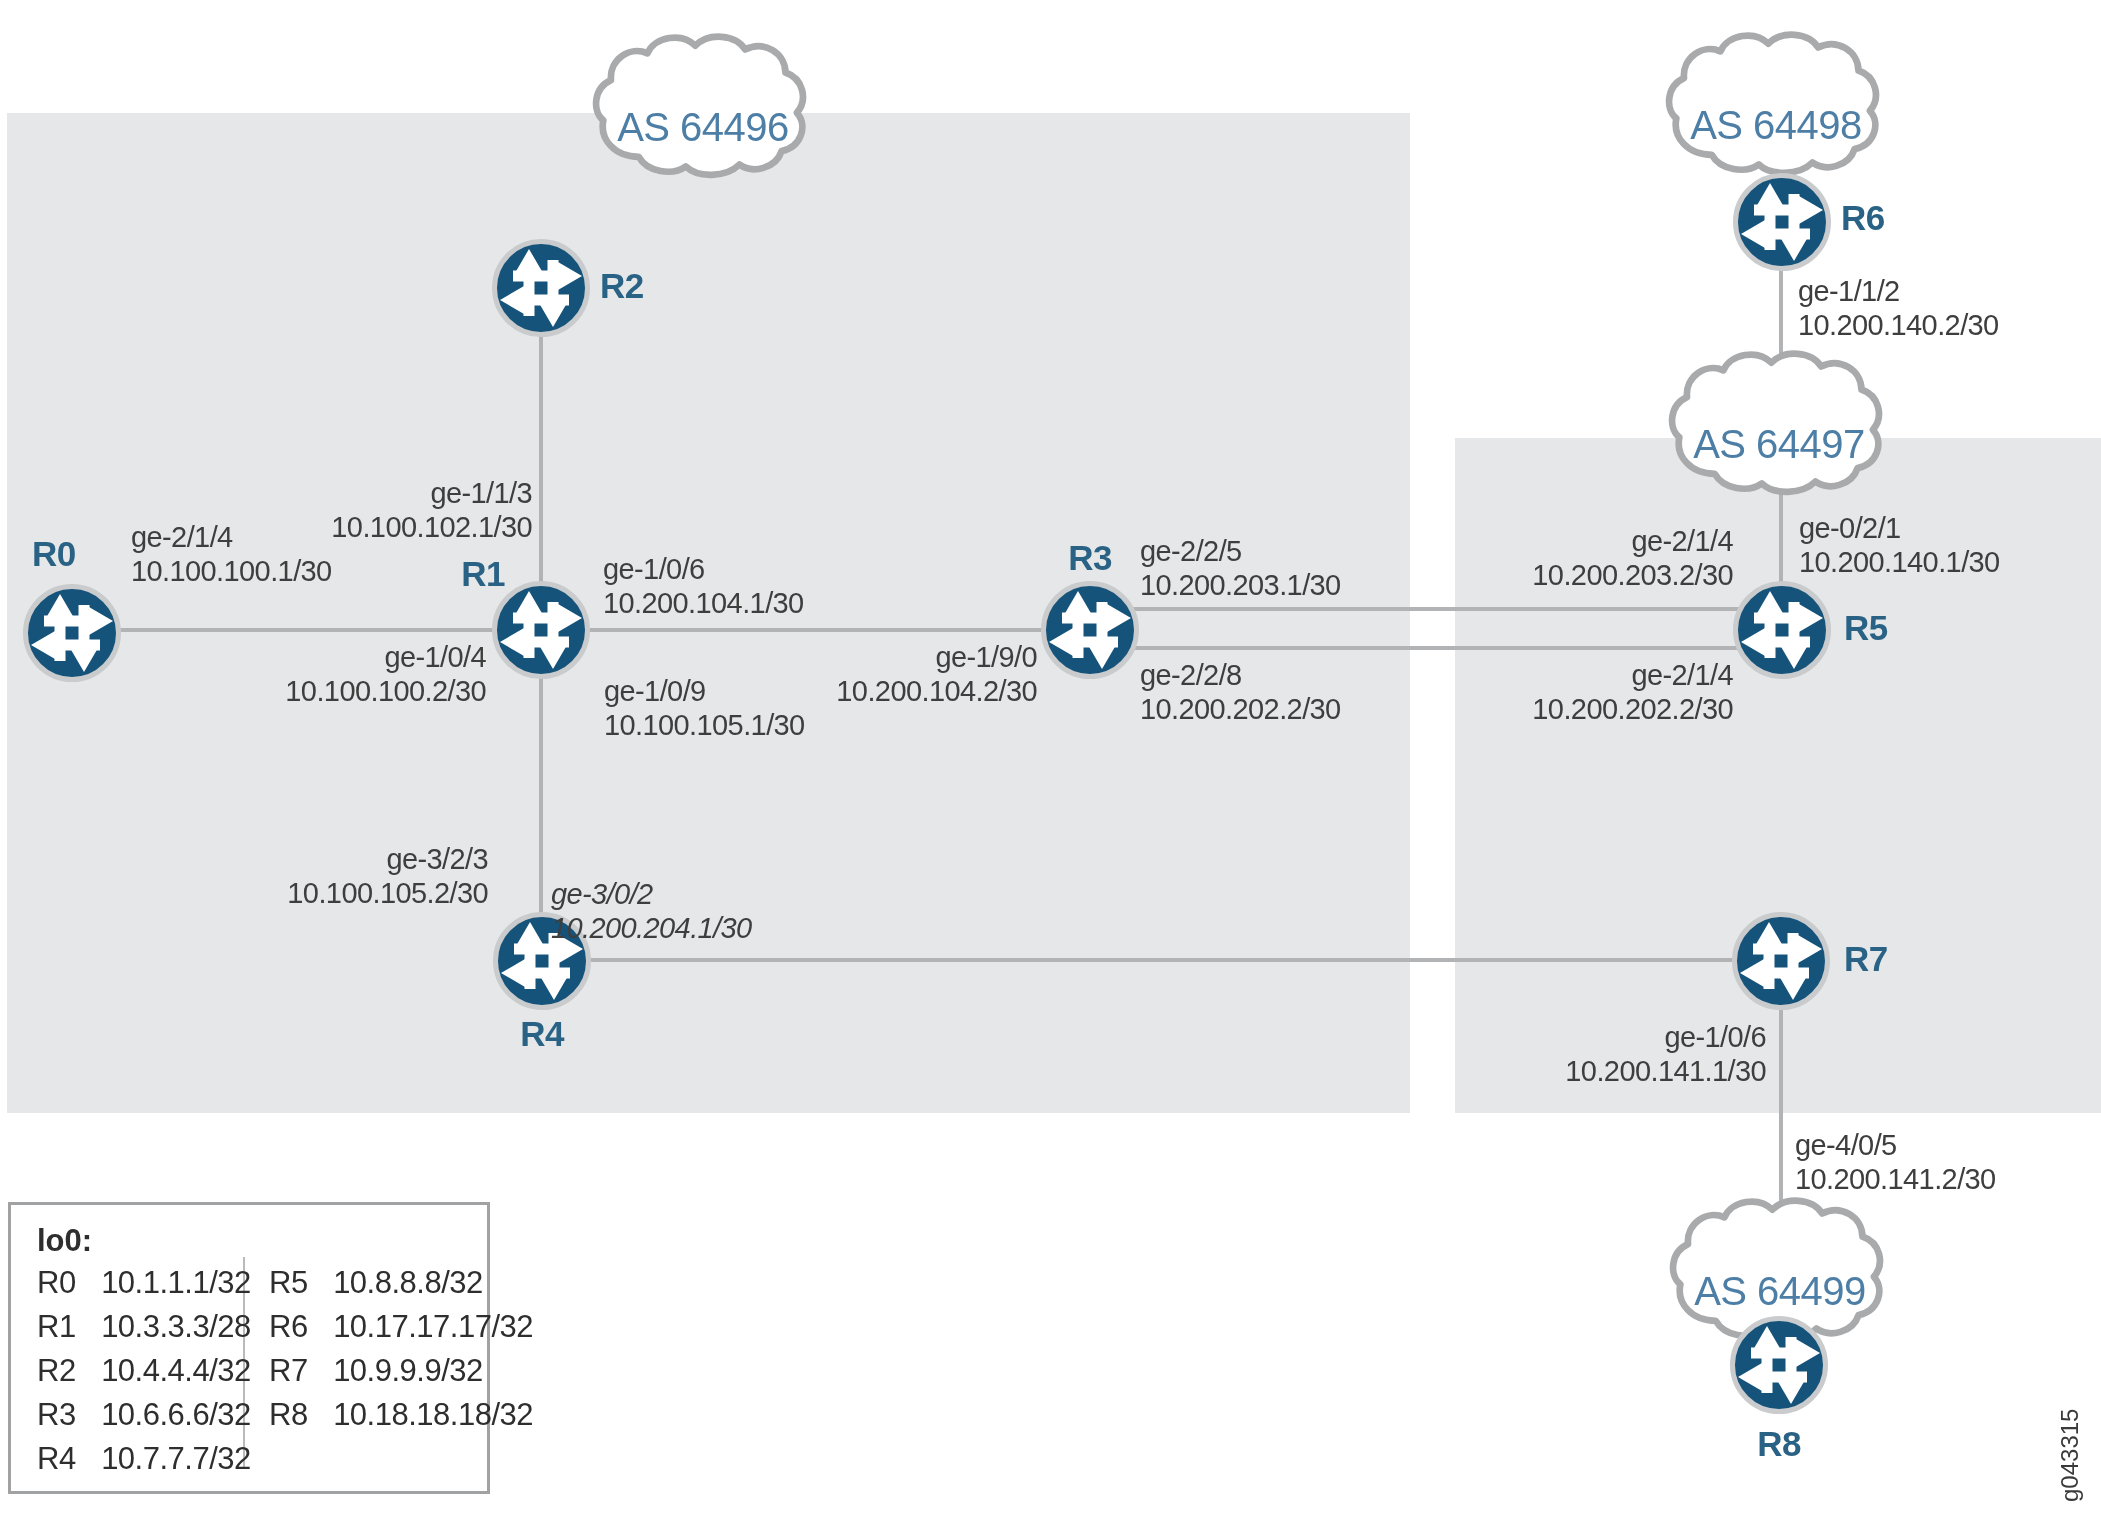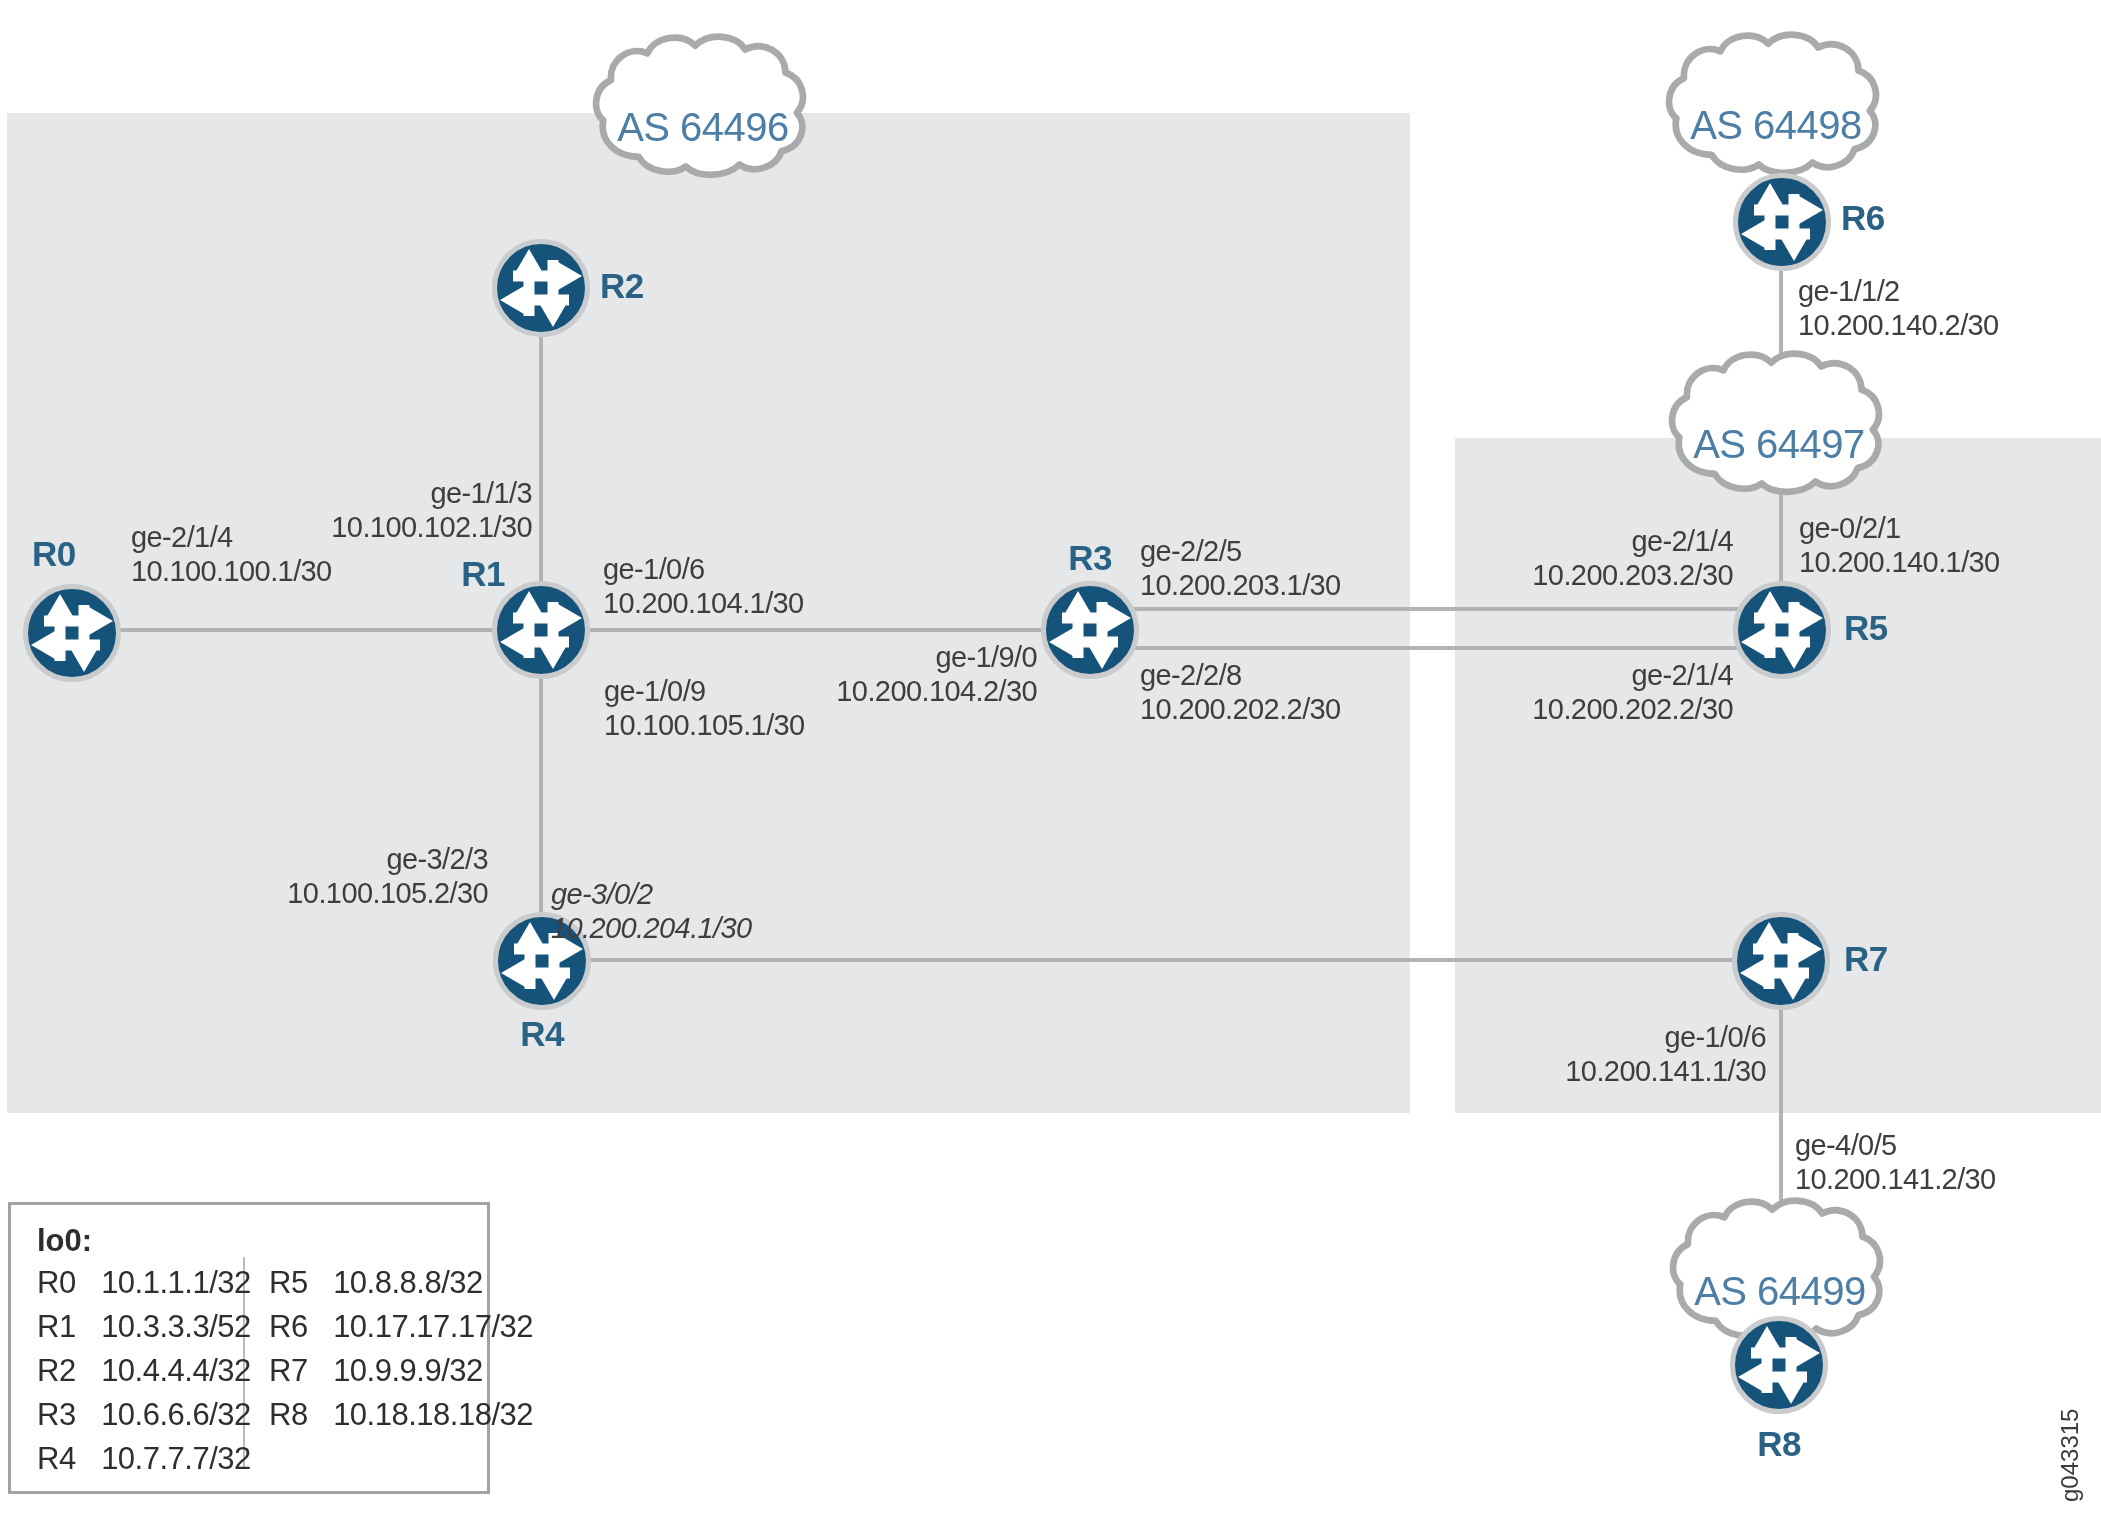--- a/index.html
+++ b/index.html
@@ -168,20 +168,24 @@
   <div class="rlabel" style="left:1729px;top:1424px;width:100px;text-align:center;">R8</div>
 
   <div class="iface r" style="left:212px;top:476px;">
     <span>ge-1/1/3</span>
     <span>10.100.102.1/30</span>
   </div>
   <div class="iface l" style="left:131px;top:520px;">
     <span>ge-2/1/4</span>
     <span>10.100.100.1/30</span>
   </div>
+  <div class="iface r" style="left:166px;top:640px;">
+    <span>ge-1/0/4</span>
+    <span>10.100.100.2/30</span>
+  </div>
   <div class="iface l" style="left:603px;top:552px;">
     <span>ge-1/0/6</span>
     <span>10.200.104.1/30</span>
   </div>
   <div class="iface l" style="left:560px;top:674px;margin-left:44px;">
     <span>ge-1/0/9</span>
     <span>10.100.105.1/30</span>
   </div>
   <div class="iface r" style="left:717px;top:640px;">
     <span>ge-1/9/0</span>
@@ -231,21 +235,21 @@
   <div id="legend">
     <div id="legend-title">lo0:</div>
     <div id="legend-divider"></div>
     <div class="legend-col" id="legend-col-left">
       <div class="legend-row">
         <span class="rtr">R0</span>
         <span class="ip">10.1.1.1/32</span>
       </div>
       <div class="legend-row">
         <span class="rtr">R1</span>
-        <span class="ip">10.3.3.3/52</span>
+        <span class="ip">10.3.3.3/28</span>
       </div>
       <div class="legend-row">
         <span class="rtr">R2</span>
         <span class="ip">10.4.4.4/32</span>
       </div>
       <div class="legend-row">
         <span class="rtr">R3</span>
         <span class="ip">10.6.6.6/32</span>
       </div>
       <div class="legend-row">

